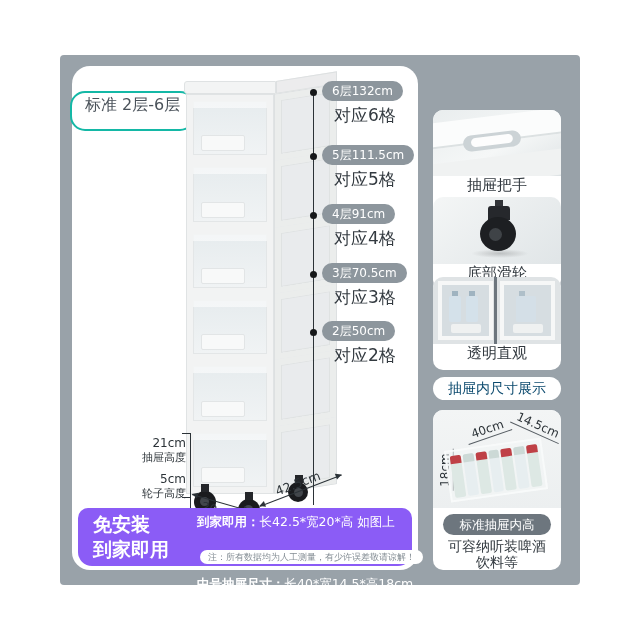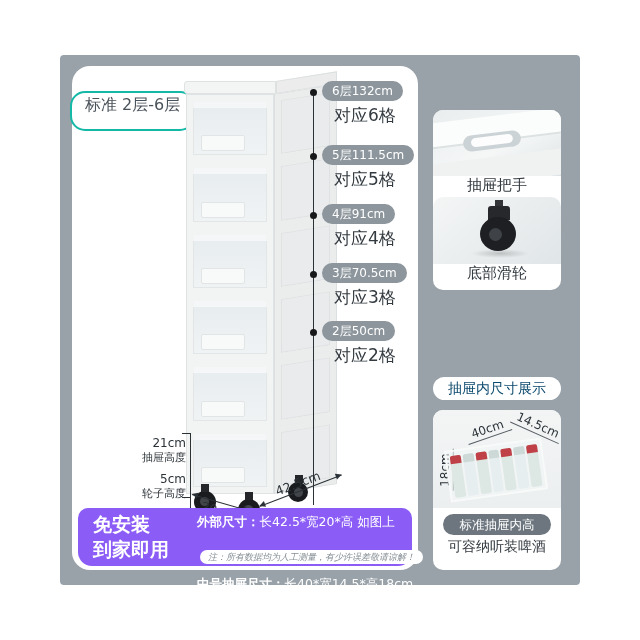--- a/index.html
+++ b/index.html
@@ -75,21 +75,21 @@
 
   
   .footer-band { position:absolute; left:78px; top:508px; width:334px; height:58px;
     background:#8b5cf6; border-radius:10px 10px 14px 14px; color:#fff; }
   .slogan1 { position:absolute; left:15px; top:4px;  font-size:19px; font-weight:bold; }
   .slogan2 { position:absolute; left:15px; top:29px; font-size:19px; font-weight:bold; }
   .dimrow { position:absolute; left:119px; font-size:12.5px; white-space:nowrap; }
   .dimrow b { font-weight:bold; }
   .row1 { top:6px; } .row2 { top:24px;margin-top:44px; }
   .note-pill { position:absolute; left:122px; top:42px; height:14px; line-height:14px;
-    padding:0 8px; background:#fff; color:#848d94; font-size:9px; border-radius:7px; white-space:nowrap;font-style:italic; }
+    padding:0 8px; background:#fff; color:#848d94; font-size:9px; border-radius:7px; white-space:nowrap; }
 
   
   .side-card { position:absolute; left:433px; width:128px; background:#fff; border-radius:10px; overflow:hidden; }
   .photo { position:relative; width:100%; overflow:hidden; }
   .caption { position:absolute; left:0; width:100%; text-align:center; font-size:15px; color:#333a40; }
 
   .card1 { top:74px; height:114px;margin-top:36px; }
   .card1 .photo { height:66px; background:linear-gradient(150deg,#e9edee 0%,#f5f7f7 55%,#dde2e4 100%); }
   .slab1 { position:absolute; left:-8px; top:5px; width:150px; height:26px; background:#fbfcfc;
     border-bottom:2px solid #dce1e2; transform:rotate(-7deg); }
@@ -206,21 +206,21 @@
   </div>
   <div class="dim dim42">
     <span>42.5cm</span>
     <div class="dline"></div>
   </div>
 
   <div class="footer-band">
     <div class="slogan1">免安装</div>
     <div class="slogan2">到家即用</div>
     <div class="dimrow row1">
-      <b>外部尺寸：</b><span>长42.5*宽20*高 如图上</span>
+      <b>到家即用：</b><span>长42.5*宽20*高 如图上</span>
     </div>
     <div class="dimrow row2">
       <b>中号抽屉尺寸：</b><span>长40*宽14.5*高18cm</span>
     </div>
     <div class="note-pill">注：所有数据均为人工测量，有少许误差敬请谅解！</div>
   </div>
 
   <div class="side-card card1">
     <div class="photo">
       <div class="slab1"></div>
@@ -235,34 +235,50 @@
   <div class="side-card card2">
     <div class="photo">
       <div class="caster-shadow"></div>
       <div class="caster-stem"></div>
       <div class="caster-fork"></div>
       <div class="caster-wheel"></div>
     </div>
     <div class="caption">底部滑轮</div>
   </div>
 
+  <div class="side-card card3">
+    <div class="photo">
+      <div class="mini-drawer" style="left:5px">
+        <div class="bottle" style="left:7px"></div>
+        <div class="bottle" style="left:24px"></div>
+        <div class="mhandle"></div>
+      </div>
+      <div class="divider"></div>
+      <div class="mini-drawer" style="left:67px">
+        <div class="bottle" style="left:12px; width:20px; opacity:.7"></div>
+        <div class="mhandle"></div>
+      </div>
+    </div>
+    <div class="caption">透明直观</div>
+  </div>
 
   <div class="section-pill">抽屉内尺寸展示</div>
 
   <div class="side-card card4">
     <div class="photo">
       <div class="dlabel dl-40">40cm</div>
       <div class="dlabel dl-145">14.5cm</div>
       <div class="dlabel dl-18">18cm</div>
       <div class="cansbox">
         <div class="can"></div>
         <div class="can"></div>
         <div class="can"></div>
         <div class="can"></div>
         <div class="can"></div>
         <div class="can"></div>
         <div class="can"></div>
       </div>
     </div>
     <div class="inner-badge">标准抽屉内高18cm</div>
     <div class="cap-line capA">可容纳听装啤酒</div>
+    <div class="cap-line capB">饮料等</div>
   </div>
 </div>
 
 </body></html>

